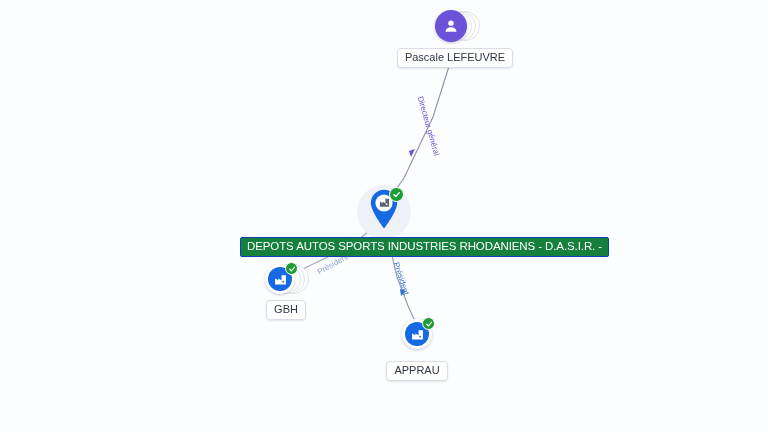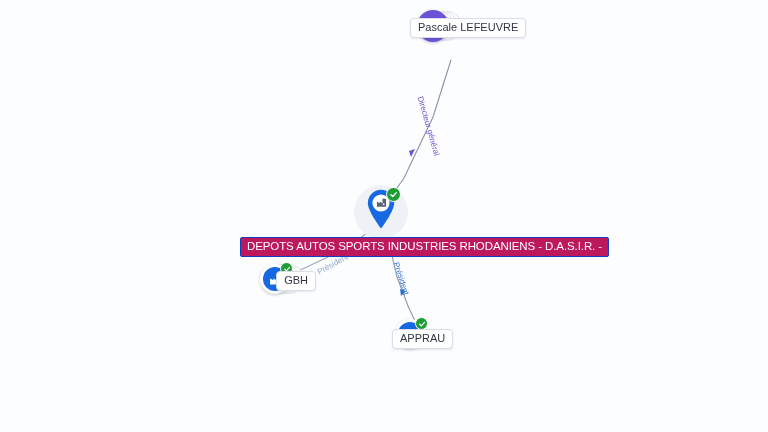--- a/index.html
+++ b/index.html
@@ -25,21 +25,21 @@
     left: 0; top: 0;
     width: 768px;
     height: 432px;
     pointer-events: none;
   }
 
   
   .node {
     position: absolute;
     display: flex;
-    flex-direction: row;
+    flex-direction: column;
     align-items: center;
   }
 
   
   .stack {
     position: absolute;
     border: 1px solid #dfe2ea;
     background: #ffffff;
     border-radius: 50%;
     box-sizing: border-box;
@@ -148,21 +148,21 @@
     color: #303642;
     white-space: nowrap;
     line-height: 13px;
     box-shadow: 0 1px 2px rgba(30,30,60,0.10);
     z-index: 7;
     position: relative;
   }
 
   
   .chip-selected {
-    background: #be185d;
+    background: #15803d;
     border: 1px solid #0f3fbf;
     color: #ffffff;
     font-size: 11.5px;
     letter-spacing: -0.1px;
     padding: 2px 6px 3px 6px;
     border-radius: 2px;
     box-shadow: none;
   }
 
   

